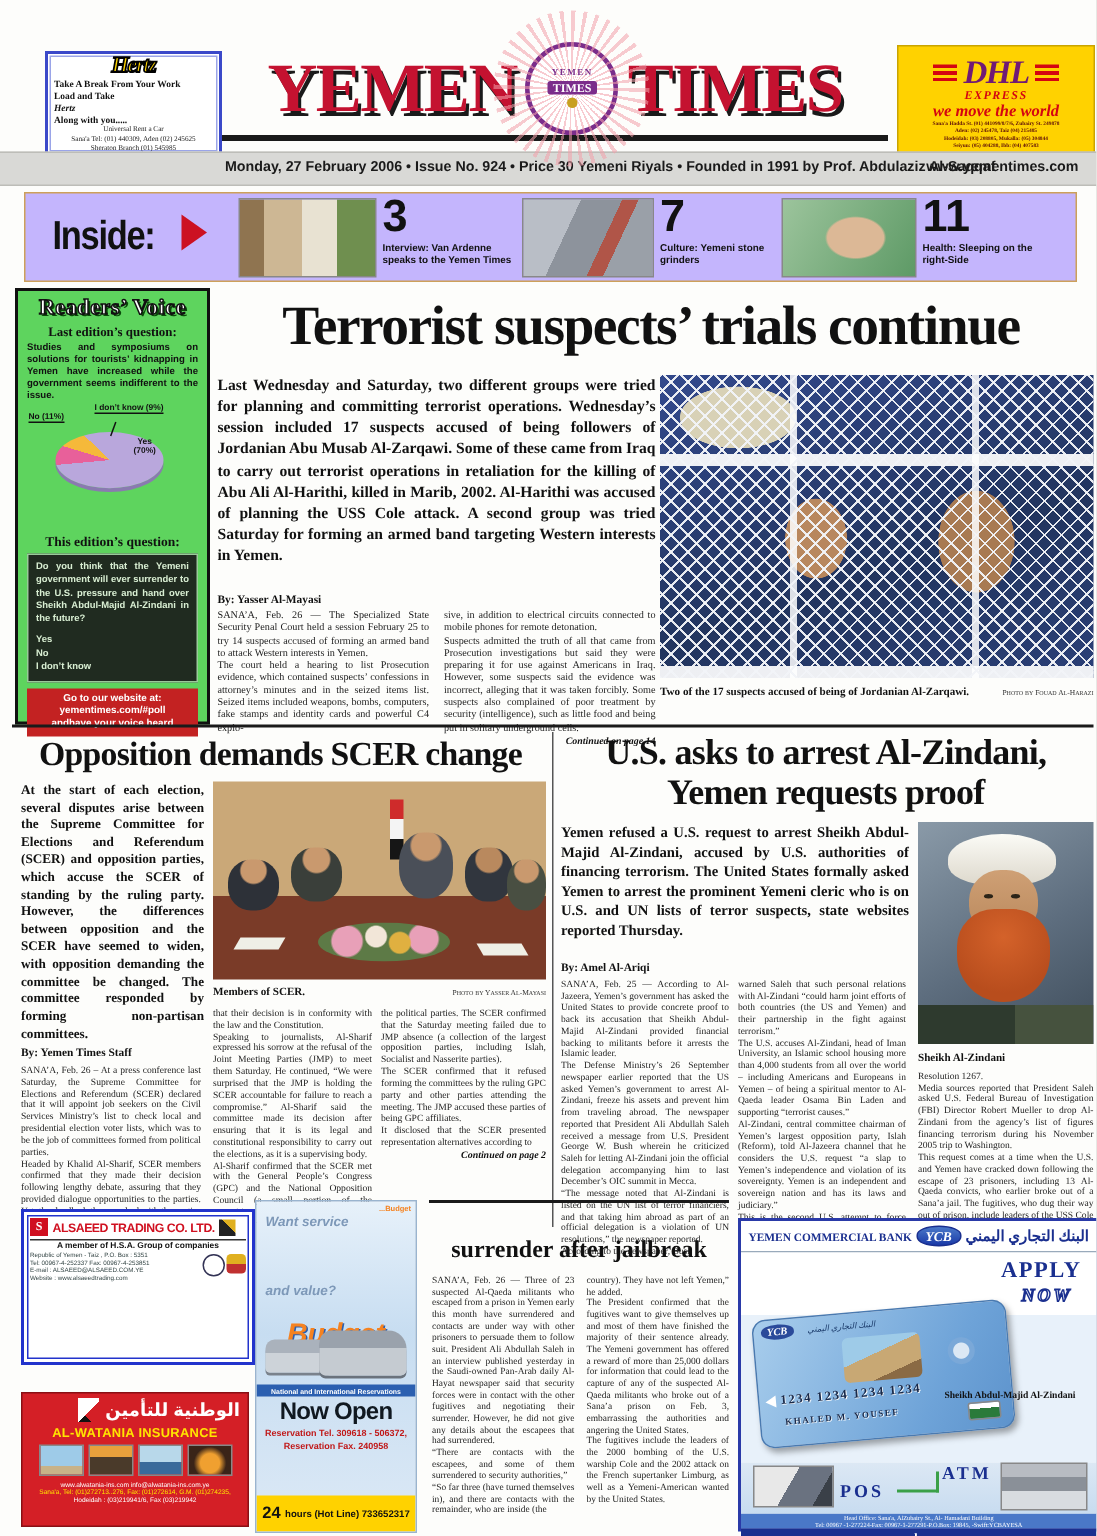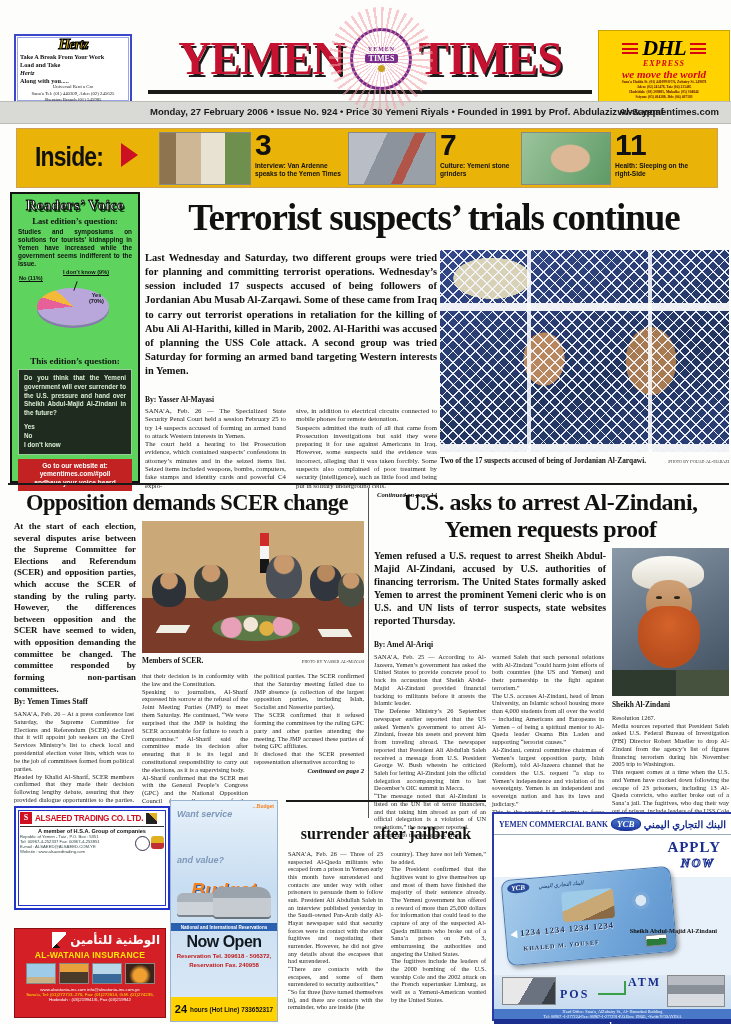--- a/index.html
+++ b/index.html
@@ -25,28 +25,28 @@
   .emblem{width:56px;height:56px;border-radius:50%;border:3px solid #7b2d8b;background:#fff;
           display:flex;flex-direction:column;align-items:center;justify-content:center;position:relative;z-index:3;}
   .emblem::before{content:"";position:absolute;inset:-24px;border-radius:50%;z-index:-1;
           background:repeating-conic-gradient(rgba(242,160,170,.55) 0 3deg, rgba(255,255,255,0) 3deg 9deg);}
   .emblem-top{font-size:6px;font-weight:bold;color:#7b2d8b;letter-spacing:1px;}
   .emblem-bottom{font-size:8px;font-weight:bold;color:#fff;background:#7b2d8b;padding:0 4px;border-radius:2px;margin-top:2px;}
   .emblem-dot{width:7px;height:7px;border-radius:50%;background:#c8a020;margin-top:2px;}
   .dhl{background:#ffd200;border:1px solid #caa400;text-align:center;}
   .dhl-logo-row{display:flex;align-items:center;justify-content:center;gap:4px;margin-top:6px;}
   .dhl-bars{width:16px;height:11px;background:repeating-linear-gradient(#d40511 0 2.2px, transparent 2.2px 4.6px);}
-  .dhl-logo{font-size:22px;font-weight:900;font-style:italic;color:#000000;letter-spacing:-1px;line-height:1;}
+  .dhl-logo{font-size:22px;font-weight:900;font-style:italic;color:#701a75;letter-spacing:-1px;line-height:1;}
   .dhl-express{color:#d40511;font-style:italic;font-weight:bold;font-size:8px;letter-spacing:1px;}
   .dhl-tag{color:#d40511;font-style:italic;font-weight:bold;font-size:11px;}
   .dhl-small{font-size:3.6px;color:#5a0a0a;font-weight:bold;line-height:1.35;}
   .datebar{background:#d9d9d6;border-top:1px solid #bdbdb8;border-bottom:1px solid #bdbdb8;}
   .datebar-txt{font-weight:bold;font-size:9.5px;color:#1a1a1a;}
   
-  .inside{background:#eab308;border:1px solid #cda05a;}
+  .inside{background:#c4b5fd;border:1px solid #cda05a;}
   .inside-label{font-weight:900;font-size:27px;letter-spacing:-1px;transform:scaleX(.85);transform-origin:left;}
   .inside-num{font-weight:900;font-size:30px;line-height:.9;}
   .inside-cap{font-weight:bold;font-size:6.6px;line-height:1.2;}
   .thumb{border:1px solid #888;}
   
   .rv{background:#5ed45e;border:2px solid #111;}
   .rv-title{font-weight:900;font-size:14.5px;color:#fff;-webkit-text-stroke:1px #111;text-align:center;
             letter-spacing:.5px;text-shadow:1.5px 1.5px 0 #0a4a0a;}
   .rv-label{font-weight:bold;font-size:8.6px;text-align:center;}
   .rv-q{font-weight:bold;font-size:6.4px;line-height:1.25;}
@@ -83,21 +83,21 @@
   .budget{background:linear-gradient(#e7f1fa,#c7ddf1 40%,#dce9f6);border:1px solid #9ab4cf;overflow:hidden;}
   .ycb{background:#fff;border:2px solid #2a3aa8;}
   .ycb-card{position:absolute;left:10px;top:38px;width:168px;height:84px;border-radius:9px;transform:rotate(-5deg);
       background:linear-gradient(120deg,#a8cdec,#6ea3d8 70%,#5d93cc);border:1px solid #4a7ab0;box-shadow:2px 3px 4px rgba(0,0,0,.35);}
 </style>
 </head>
 <body>
 
 <div class="page">
 
-  <div class="abs hertz" style="left:14px;top:34px;width:114px;height:66px;">
+  <div class="abs hertz" style="left:30px;top:34px;width:114px;height:66px;">
     <div class="hertz-logo">Hertz</div>
     <div class="hertz-line">Take A Break From Your Work</div>
     <div class="hertz-line">Load and Take</div>
     <div class="hertz-line" style="font-style:italic;">Hertz</div>
     <div class="hertz-line">Along with you.....</div>
     <div class="hertz-small">Universal Rent a Car</div>
     <div class="hertz-small">Sana'a Tel: (01) 440309, Aden (02) 245625</div>
     <div class="hertz-small">Sheraton Branch (01) 545985</div>
   </div>
 

